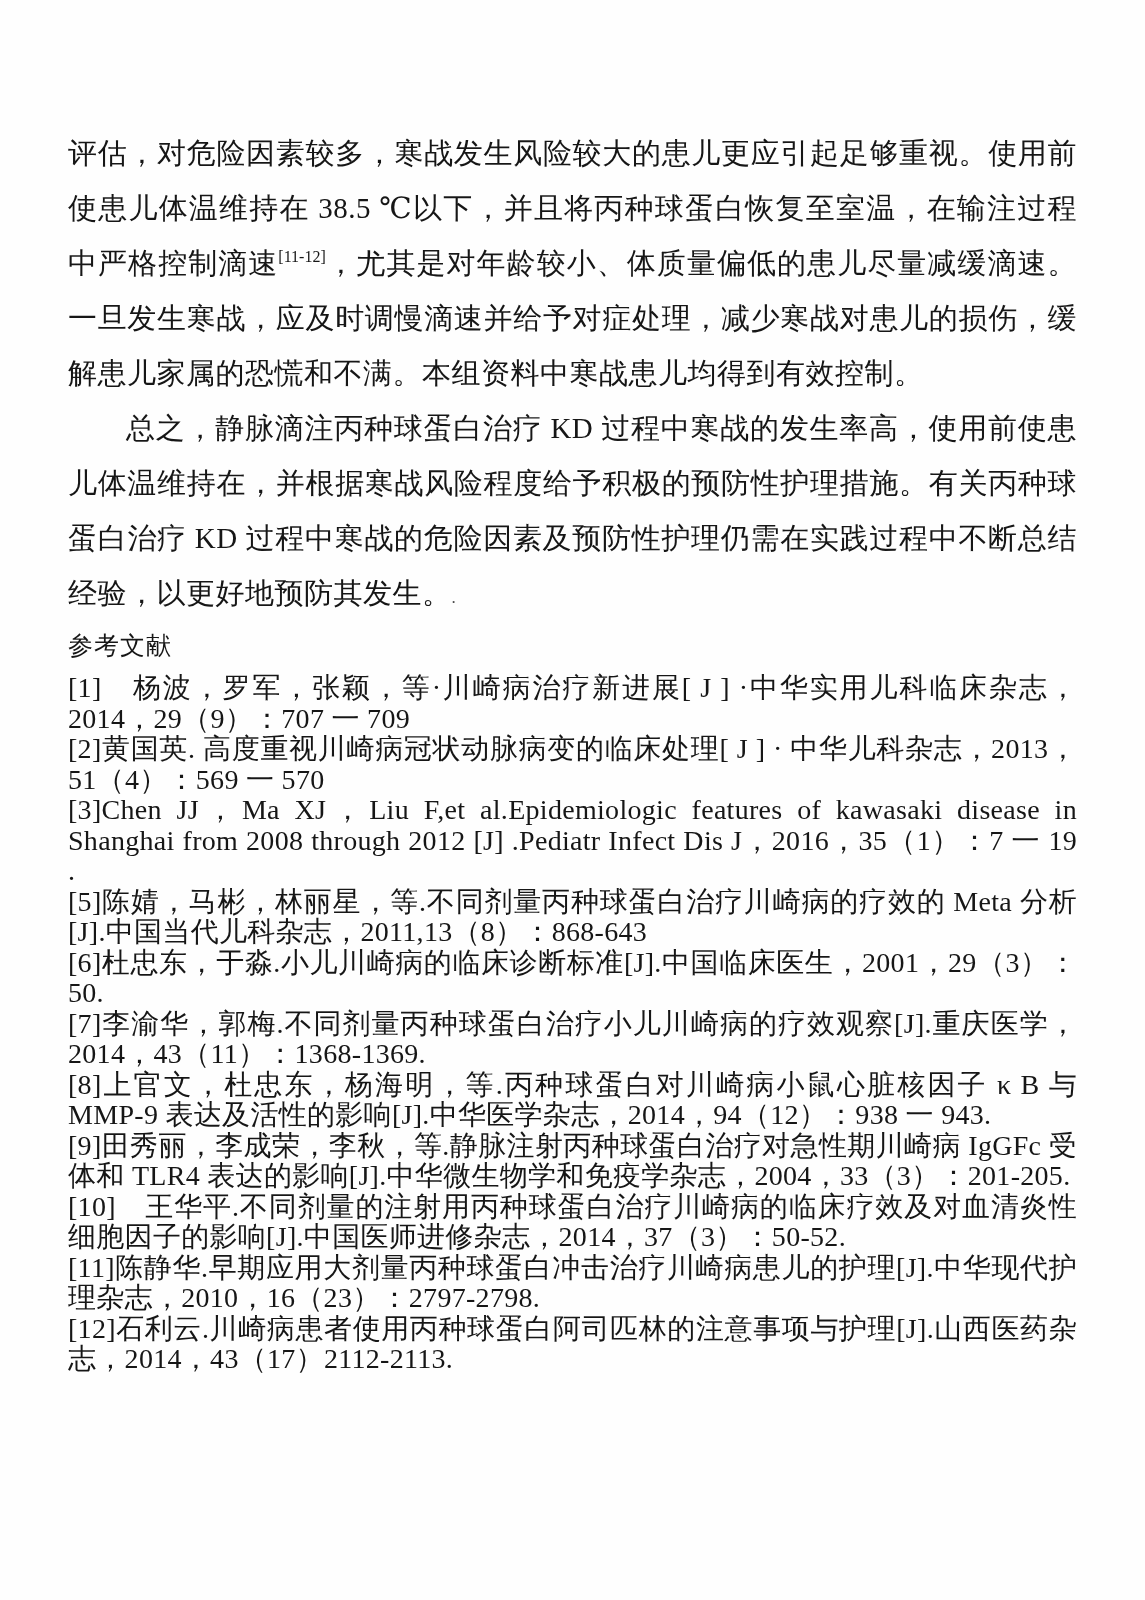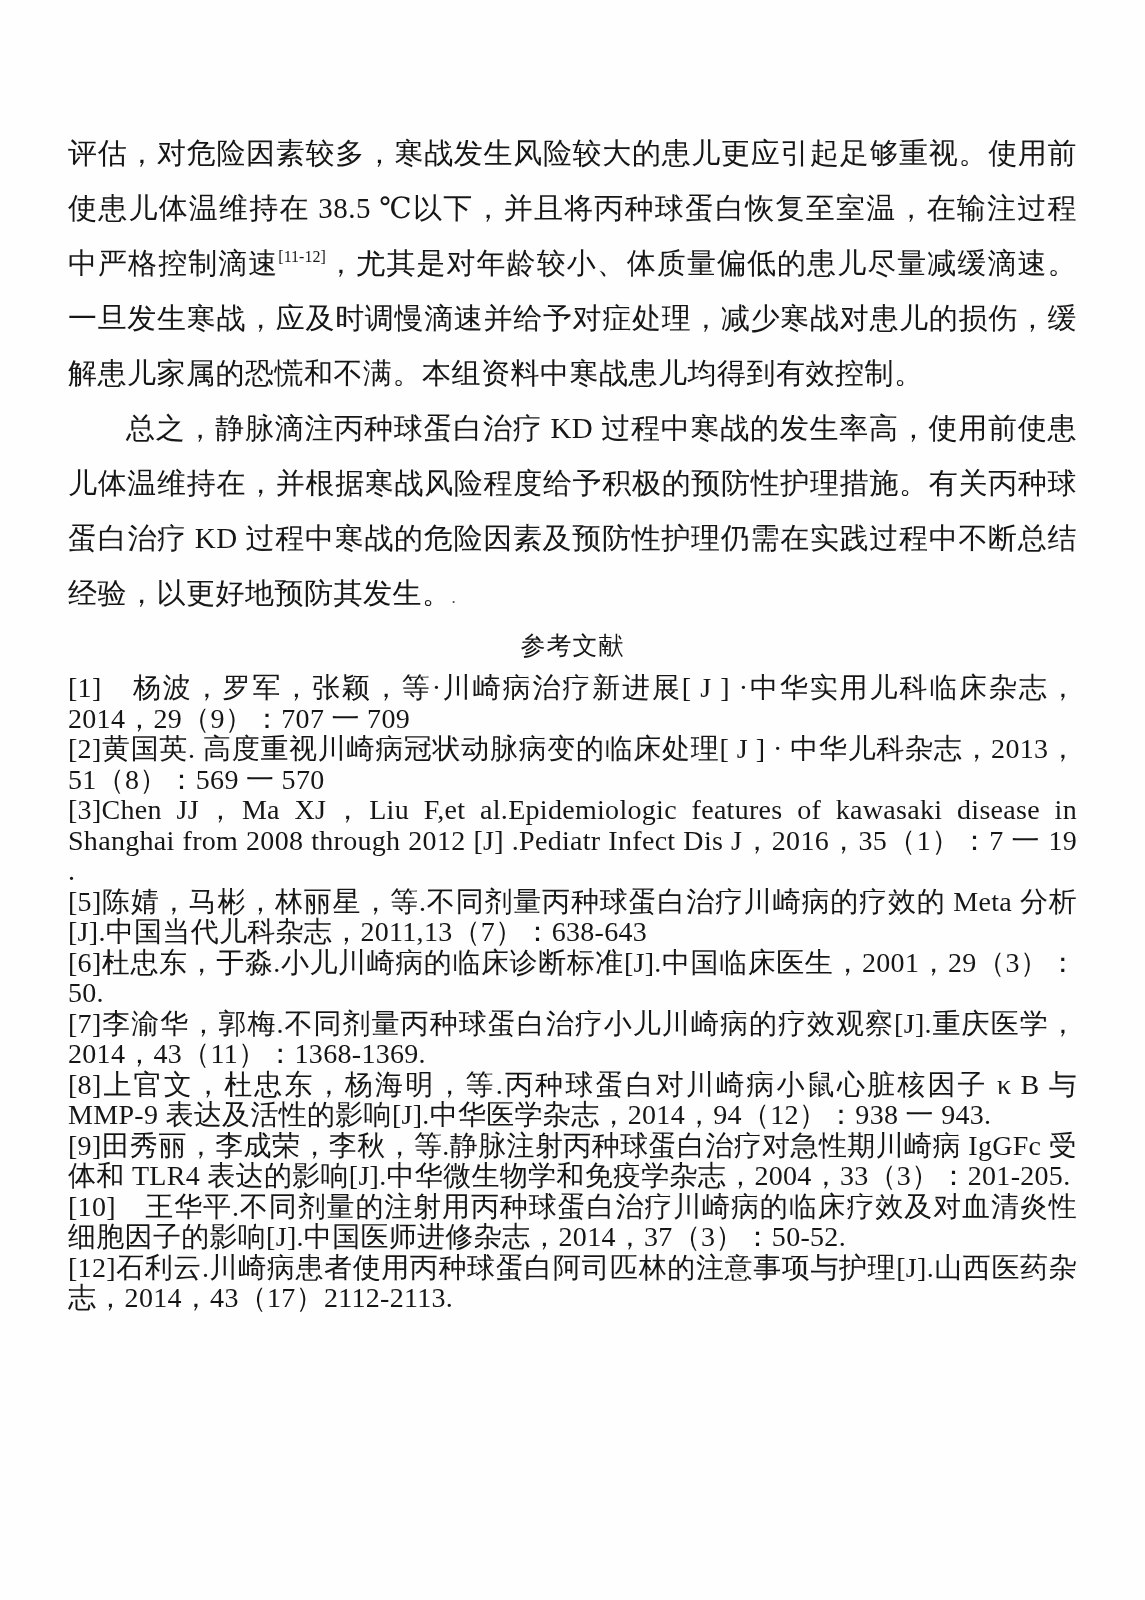--- a/index.html
+++ b/index.html
@@ -37,21 +37,20 @@
   .stray-mark {
     font-size: 17px;
     color: #4a4a4a;
   }
   .refs-heading {
     margin: 0;
     font-size: 25px;
     font-weight: normal;
     line-height: 42px;
     letter-spacing: 1px;
-    text-align: center;
   }
   .refs {
     margin-top: 6px;
   }
   .ref-item {
     margin: 0;
     font-size: 28px;
     line-height: 30.5px;
     text-align: justify;
     letter-spacing: 0.3px;
@@ -63,24 +62,25 @@
 <div class="page">
 
   <p class="body-para"><span>评估，对危险因素较多，寒战发生风险较大的患儿更应引起足够重视。使用前使患儿体温维持在 38.5 ℃以下，并且将丙种球蛋白恢复至室温，在输注过程中严格控制滴速</span><sup class="citation-sup">[11-12]</sup><span>，尤其是对年龄较小、体质量偏低的患儿尽量减缓滴速。一旦发生寒战，应及时调慢滴速并给予对症处理，减少寒战对患儿的损伤，缓解患儿家属的恐慌和不满。本组资料中寒战患儿均得到有效控制。</span></p>
 
   <p class="body-para indent"><span>总之，静脉滴注丙种球蛋白治疗 KD 过程中寒战的发生率高，使用前使患儿体温维持在，并根据寒战风险程度给予积极的预防性护理措施。有关丙种球蛋白治疗 KD 过程中寒战的危险因素及预防性护理仍需在实践过程中不断总结经验，以更好地预防其发生。</span><span class="stray-mark">.</span></p>
 
   <h3 class="refs-heading">参考文献</h3>
 
   <div class="refs">
     <p class="ref-item">[1]　杨波，罗军，张颖，等·川崎病治疗新进展[ J ] ·中华实用儿科临床杂志，2014，29（9）：707 一 709</p>
-    <p class="ref-item">[2]黄国英. 高度重视川崎病冠状动脉病变的临床处理[ J ] · 中华儿科杂志，2013，51（8）：569 一 570</p>
+    <p class="ref-item">[2]黄国英. 高度重视川崎病冠状动脉病变的临床处理[ J ] · 中华儿科杂志，2013，51（4）：569 一 570</p>
     <p class="ref-item">[3]Chen JJ，Ma XJ，Liu F,et al.Epidemiologic features of kawasaki disease in Shanghai from 2008 through 2012 [J] .Pediatr Infect Dis J，2016，35（1）：7 一 19 .</p>
-    <p class="ref-item">[5]陈婧，马彬，林丽星，等.不同剂量丙种球蛋白治疗川崎病的疗效的 Meta 分析[J].中国当代儿科杂志，2011,13（7）：638-643</p>
+    <p class="ref-item">[5]陈婧，马彬，林丽星，等.不同剂量丙种球蛋白治疗川崎病的疗效的 Meta 分析[J].中国当代儿科杂志，2011,13（8）：868-643</p>
     <p class="ref-item">[6]杜忠东，于淼.小儿川崎病的临床诊断标准[J].中国临床医生，2001，29（3）：50.</p>
     <p class="ref-item">[7]李渝华，郭梅.不同剂量丙种球蛋白治疗小儿川崎病的疗效观察[J].重庆医学，2014，43（11）：1368-1369.</p>
     <p class="ref-item">[8]上官文，杜忠东，杨海明，等.丙种球蛋白对川崎病小鼠心脏核因子 κ B 与 MMP-9 表达及活性的影响[J].中华医学杂志，2014，94（12）：938 一 943.</p>
     <p class="ref-item">[9]田秀丽，李成荣，李秋，等.静脉注射丙种球蛋白治疗对急性期川崎病 IgGFc 受体和 TLR4 表达的影响[J].中华微生物学和免疫学杂志，2004，33（3）：201-205.</p>
     <p class="ref-item">[10]　王华平.不同剂量的注射用丙种球蛋白治疗川崎病的临床疗效及对血清炎性细胞因子的影响[J].中国医师进修杂志，2014，37（3）：50-52.</p>
+    <p class="ref-item">[11]陈静华.早期应用大剂量丙种球蛋白冲击治疗川崎病患儿的护理[J].中华现代护理杂志，2010，16（23）：2797-2798.</p>
     <p class="ref-item">[12]石利云.川崎病患者使用丙种球蛋白阿司匹林的注意事项与护理[J].山西医药杂志，2014，43（17）2112-2113.</p>
   </div>
 
 </div>
 
 </body></html>

